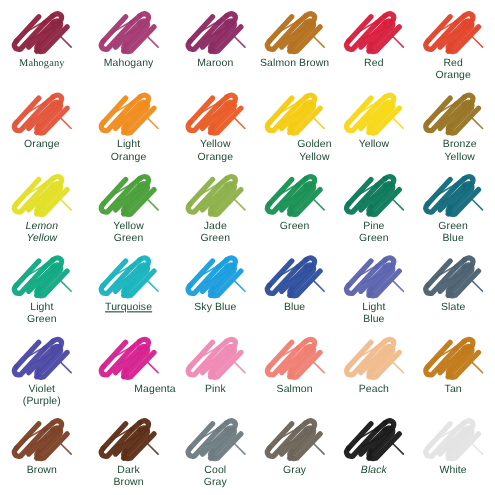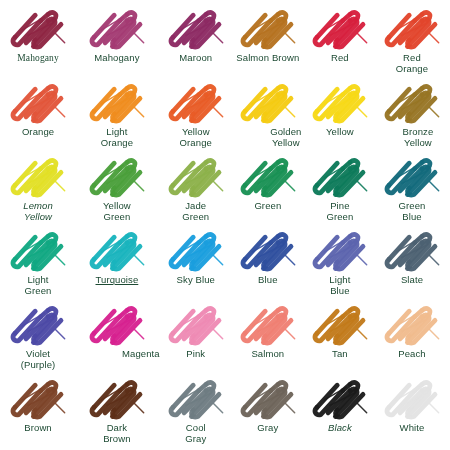--- a/index.html
+++ b/index.html
@@ -541,54 +541,54 @@
           <path d="M16,26 L40,12" stroke="#ef7f72" stroke-width="1.6" opacity="0.9"></path>
           <path d="M22,32 L50,18" stroke="#ef7f72" stroke-width="1.6" opacity="0.9"></path>
           <path d="M52,30 L62,40" stroke="#ef7f72" stroke-width="1.6" opacity="0.9"></path>
         </g>
       </svg>
       <div class="swatch-label" style="color: rgb(29, 74, 51);">Salmon</div>
     </div>
     <div class="swatch-cell">
       <svg class="scribble" viewBox="0 0 66 50">
         <g fill="none" stroke-linecap="round" stroke-linejoin="round">
+          <path d="M8,34 L30,10" stroke="#f0bb8e" stroke-width="5.2" opacity="0.96"></path>
+          <path d="M8,34 C4,38 6,43 12,42 L36,16" stroke="#f0bb8e" stroke-width="5.2" opacity="0.96"></path>
+          <path d="M36,16 L44,9" stroke="#f0bb8e" stroke-width="5.2" opacity="0.96"></path>
+          <path d="M44,9 C49,5 54,8 52,13 L30,37" stroke="#f0bb8e" stroke-width="5.2" opacity="0.96"></path>
+          <path d="M30,37 C26,41 29,46 35,44 L58,20" stroke="#f0bb8e" stroke-width="5.2" opacity="0.96"></path>
+          <path d="M20,40 L44,16" stroke="#f0bb8e" stroke-width="5.2" opacity="0.96"></path>
+          <path d="M44,16 C48,12 53,15 51,20 L28,44" stroke="#f0bb8e" stroke-width="5.2" opacity="0.96"></path>
+          <path d="M16,26 L40,12" stroke="#f0bb8e" stroke-width="1.6" opacity="0.9"></path>
+          <path d="M22,32 L50,18" stroke="#f0bb8e" stroke-width="1.6" opacity="0.9"></path>
+          <path d="M52,30 L62,40" stroke="#f0bb8e" stroke-width="1.6" opacity="0.9"></path>
+        </g>
+      </svg>
+      <div class="swatch-label" style="color: rgb(29, 74, 51);">Peach</div>
+    </div>
+    <div class="swatch-cell">
+      <svg class="scribble" viewBox="0 0 66 50">
+        <g fill="none" stroke-linecap="round" stroke-linejoin="round">
           <path d="M8,34 L30,10" stroke="#c27a1a" stroke-width="5.2" opacity="0.96"></path>
           <path d="M8,34 C4,38 6,43 12,42 L36,16" stroke="#c27a1a" stroke-width="5.2" opacity="0.96"></path>
           <path d="M36,16 L44,9" stroke="#c27a1a" stroke-width="5.2" opacity="0.96"></path>
           <path d="M44,9 C49,5 54,8 52,13 L30,37" stroke="#c27a1a" stroke-width="5.2" opacity="0.96"></path>
           <path d="M30,37 C26,41 29,46 35,44 L58,20" stroke="#c27a1a" stroke-width="5.2" opacity="0.96"></path>
           <path d="M20,40 L44,16" stroke="#c27a1a" stroke-width="5.2" opacity="0.96"></path>
           <path d="M44,16 C48,12 53,15 51,20 L28,44" stroke="#c27a1a" stroke-width="5.2" opacity="0.96"></path>
           <path d="M16,26 L40,12" stroke="#c27a1a" stroke-width="1.6" opacity="0.9"></path>
           <path d="M22,32 L50,18" stroke="#c27a1a" stroke-width="1.6" opacity="0.9"></path>
           <path d="M52,30 L62,40" stroke="#c27a1a" stroke-width="1.6" opacity="0.9"></path>
         </g>
       </svg>
       <div class="swatch-label" style="color: rgb(29, 74, 51);">Tan</div>
     </div>
     <div class="swatch-cell">
       <svg class="scribble" viewBox="0 0 66 50">
         <g fill="none" stroke-linecap="round" stroke-linejoin="round">
-          <path d="M8,34 L30,10" stroke="#f0bb8e" stroke-width="5.2" opacity="0.96"></path>
-          <path d="M8,34 C4,38 6,43 12,42 L36,16" stroke="#f0bb8e" stroke-width="5.2" opacity="0.96"></path>
-          <path d="M36,16 L44,9" stroke="#f0bb8e" stroke-width="5.2" opacity="0.96"></path>
-          <path d="M44,9 C49,5 54,8 52,13 L30,37" stroke="#f0bb8e" stroke-width="5.2" opacity="0.96"></path>
-          <path d="M30,37 C26,41 29,46 35,44 L58,20" stroke="#f0bb8e" stroke-width="5.2" opacity="0.96"></path>
-          <path d="M20,40 L44,16" stroke="#f0bb8e" stroke-width="5.2" opacity="0.96"></path>
-          <path d="M44,16 C48,12 53,15 51,20 L28,44" stroke="#f0bb8e" stroke-width="5.2" opacity="0.96"></path>
-          <path d="M16,26 L40,12" stroke="#f0bb8e" stroke-width="1.6" opacity="0.9"></path>
-          <path d="M22,32 L50,18" stroke="#f0bb8e" stroke-width="1.6" opacity="0.9"></path>
-          <path d="M52,30 L62,40" stroke="#f0bb8e" stroke-width="1.6" opacity="0.9"></path>
-        </g>
-      </svg>
-      <div class="swatch-label" style="color: rgb(29, 74, 51);">Peach</div>
-    </div>
-    <div class="swatch-cell">
-      <svg class="scribble" viewBox="0 0 66 50">
-        <g fill="none" stroke-linecap="round" stroke-linejoin="round">
           <path d="M8,34 L30,10" stroke="#7c4328" stroke-width="5.2" opacity="0.96"></path>
           <path d="M8,34 C4,38 6,43 12,42 L36,16" stroke="#7c4328" stroke-width="5.2" opacity="0.96"></path>
           <path d="M36,16 L44,9" stroke="#7c4328" stroke-width="5.2" opacity="0.96"></path>
           <path d="M44,9 C49,5 54,8 52,13 L30,37" stroke="#7c4328" stroke-width="5.2" opacity="0.96"></path>
           <path d="M30,37 C26,41 29,46 35,44 L58,20" stroke="#7c4328" stroke-width="5.2" opacity="0.96"></path>
           <path d="M20,40 L44,16" stroke="#7c4328" stroke-width="5.2" opacity="0.96"></path>
           <path d="M44,16 C48,12 53,15 51,20 L28,44" stroke="#7c4328" stroke-width="5.2" opacity="0.96"></path>
           <path d="M16,26 L40,12" stroke="#7c4328" stroke-width="1.6" opacity="0.9"></path>
           <path d="M22,32 L50,18" stroke="#7c4328" stroke-width="1.6" opacity="0.9"></path>
           <path d="M52,30 L62,40" stroke="#7c4328" stroke-width="1.6" opacity="0.9"></path>

